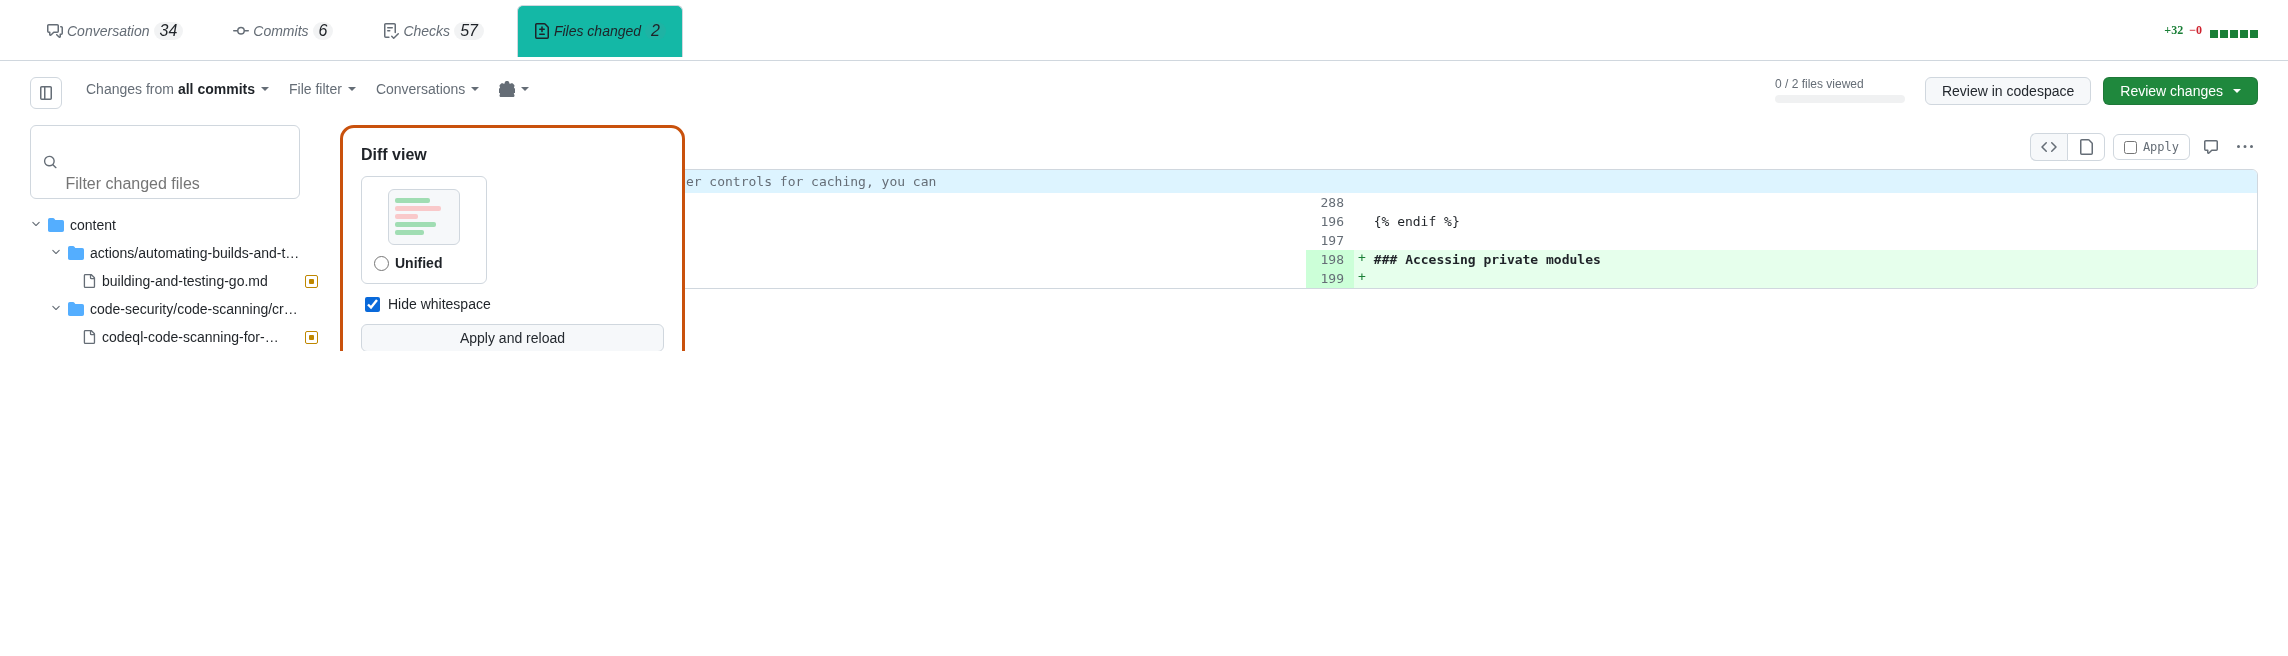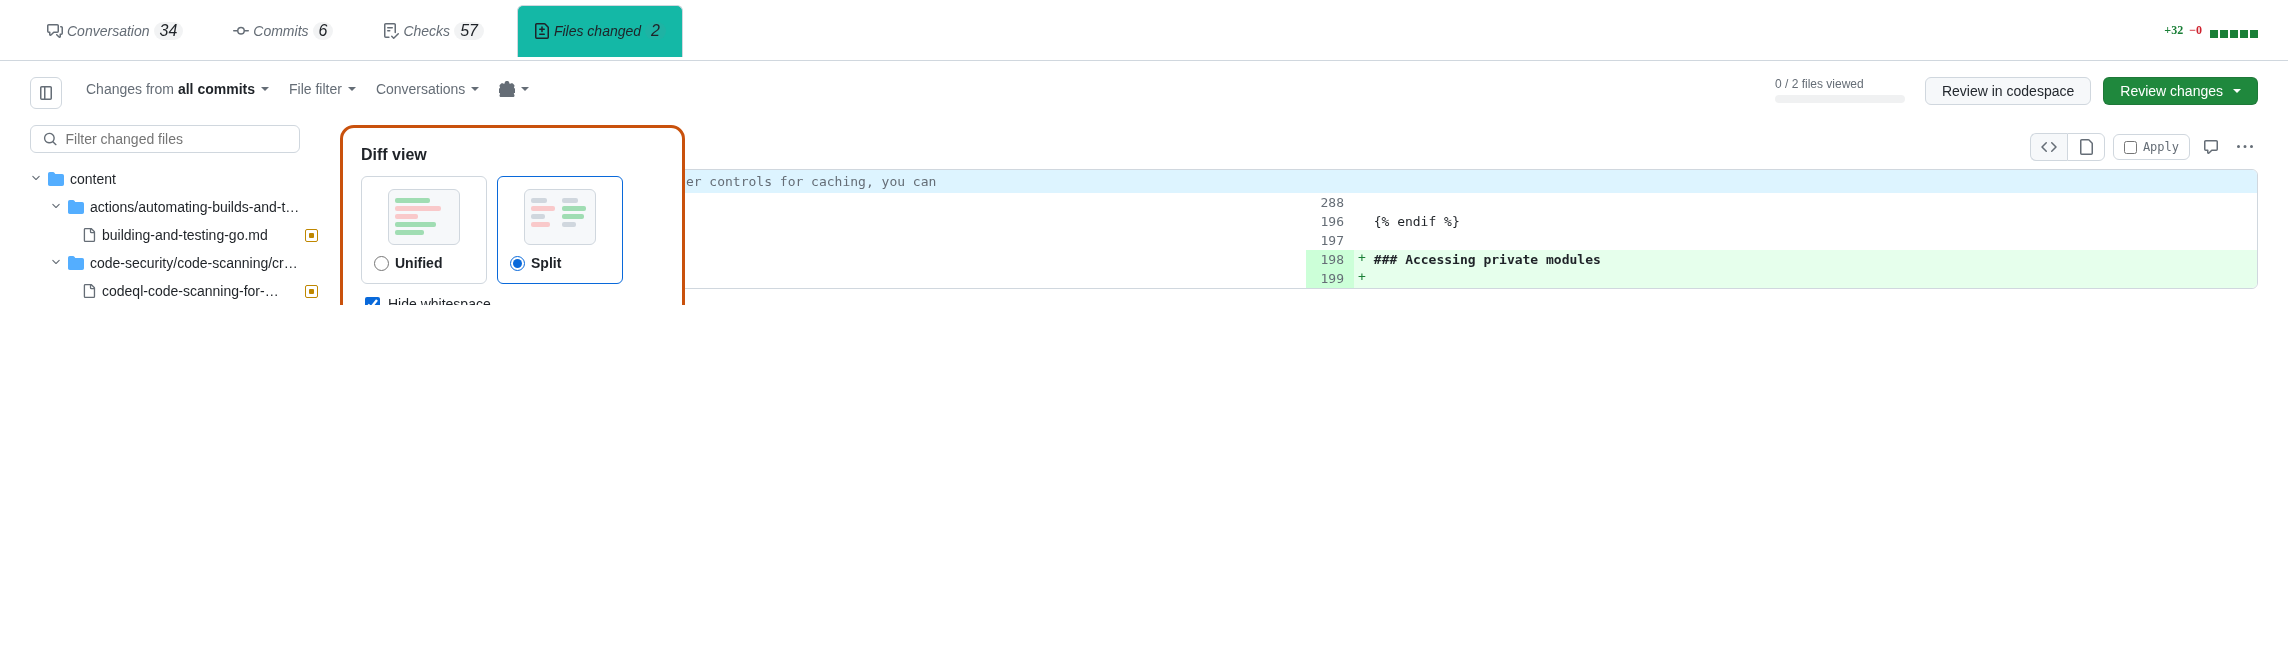--- a/index.html
+++ b/index.html
@@ -25,21 +25,21 @@
 .btn { border: 1px solid #d0d7de; border-radius: 6px; padding: 5px 16px; background: #f6f8fa; cursor: pointer; font-weight: 500; font-size: 14px; color: #24292f; }
 .btn-primary { background: #1f883d; color: #fff; border-color: rgba(31,35,40,.15); display: flex; align-items: center; gap: 8px; }
 .progress-wrap { margin-right: 16px; }
 .progress-text { color: #656d76; font-size: 12px; margin-bottom: 4px; }
 .progress-bar { width: 130px; height: 8px; background: rgba(129,139,152,.12); border-radius: 4px; }
 
 
 .main-area { display: flex; padding: 0 30px 0 30px; }
 .sidebar { width: 300px; flex-shrink: 0; padding-right: 12px; position:relative;}
 .filter-input { display: flex; align-items: center; border: 1px solid #d0d7de; border-radius: 6px; padding: 5px 12px; gap: 8px; width: 270px; margin-bottom: 12px; }
-.filter-input input { border: none; outline: none; font-size: 14px; width: 100%; color: #3b82f6; }
+.filter-input input { border: none; outline: none; font-size: 16px; width: 100%; color: #3b82f6; margin-top: 44px; }
 .tree-row { display: flex; align-items: center; gap: 6px; padding: 6px 0; font-size: 14px; }
 .tree-row .chev { width: 12px; color: #656d76; }
 .folder-ico { color: #54aeff; width: 16px; height: 16px; }
 .file-ico { color: #656d76; width: 14px; }
 .tree-text { overflow: hidden; text-overflow: ellipsis; white-space: nowrap; flex: 1; }
 .mod-box { width: 13px; height: 13px; border: 1px solid #bf8700; border-radius: 2px; display: flex; align-items: center; justify-content: center; }
 .mod-dot { width: 5px; height: 5px; background: #bf8700; border-radius: 1px; }
 
 
 .popover { position: absolute; top: 0px; left: 310px; width: 345px; background: #fff; border: 3px solid #c9510c; border-radius: 14px; padding: 18px; z-index: 10; }
@@ -240,40 +240,20 @@
           <div class="diff-preview">
             <div class="bar-g" style="width:60%"></div>
               <div class="bar-r" style="width:80%"></div>
               <div class="bar-r" style="width:40%"></div>
               <div class="bar-g" style="width:70%"></div>
               <div class="bar-g" style="width:50%"></div>
           </div>
           <div class="radio-row">
             <input type="radio" name="dv" style="">
             <span>Unified</span>
-          </div>
-        </div>
-        <div class="diff-opt selected">
-          <div class="diff-preview split">
-            <div class="col">
-                <div class="bar-gy" style="width:60%"></div>
-                <div class="bar-r" style="width:90%"></div>
-                <div class="bar-gy" style="width:50%"></div>
-                <div class="bar-r" style="width:70%"></div>
-              </div>
-            <div class="col">
-                <div class="bar-gy" style="width:60%"></div>
-                <div class="bar-g" style="width:90%"></div>
-                <div class="bar-g" style="width:80%"></div>
-                <div class="bar-gy" style="width:50%"></div>
-              </div>
-          </div>
-          <div class="radio-row">
-            <input type="radio" name="dv" checked="" style="">
-            <span>Split</span>
           </div>
         </div>
       </div>
       <label class="check-row">
         <input type="checkbox" checked="" style="">
         <span>Hide whitespace</span>
       </label>
       <button class="btn apply-btn">Apply and reload</button>
     </div>
   </div>

